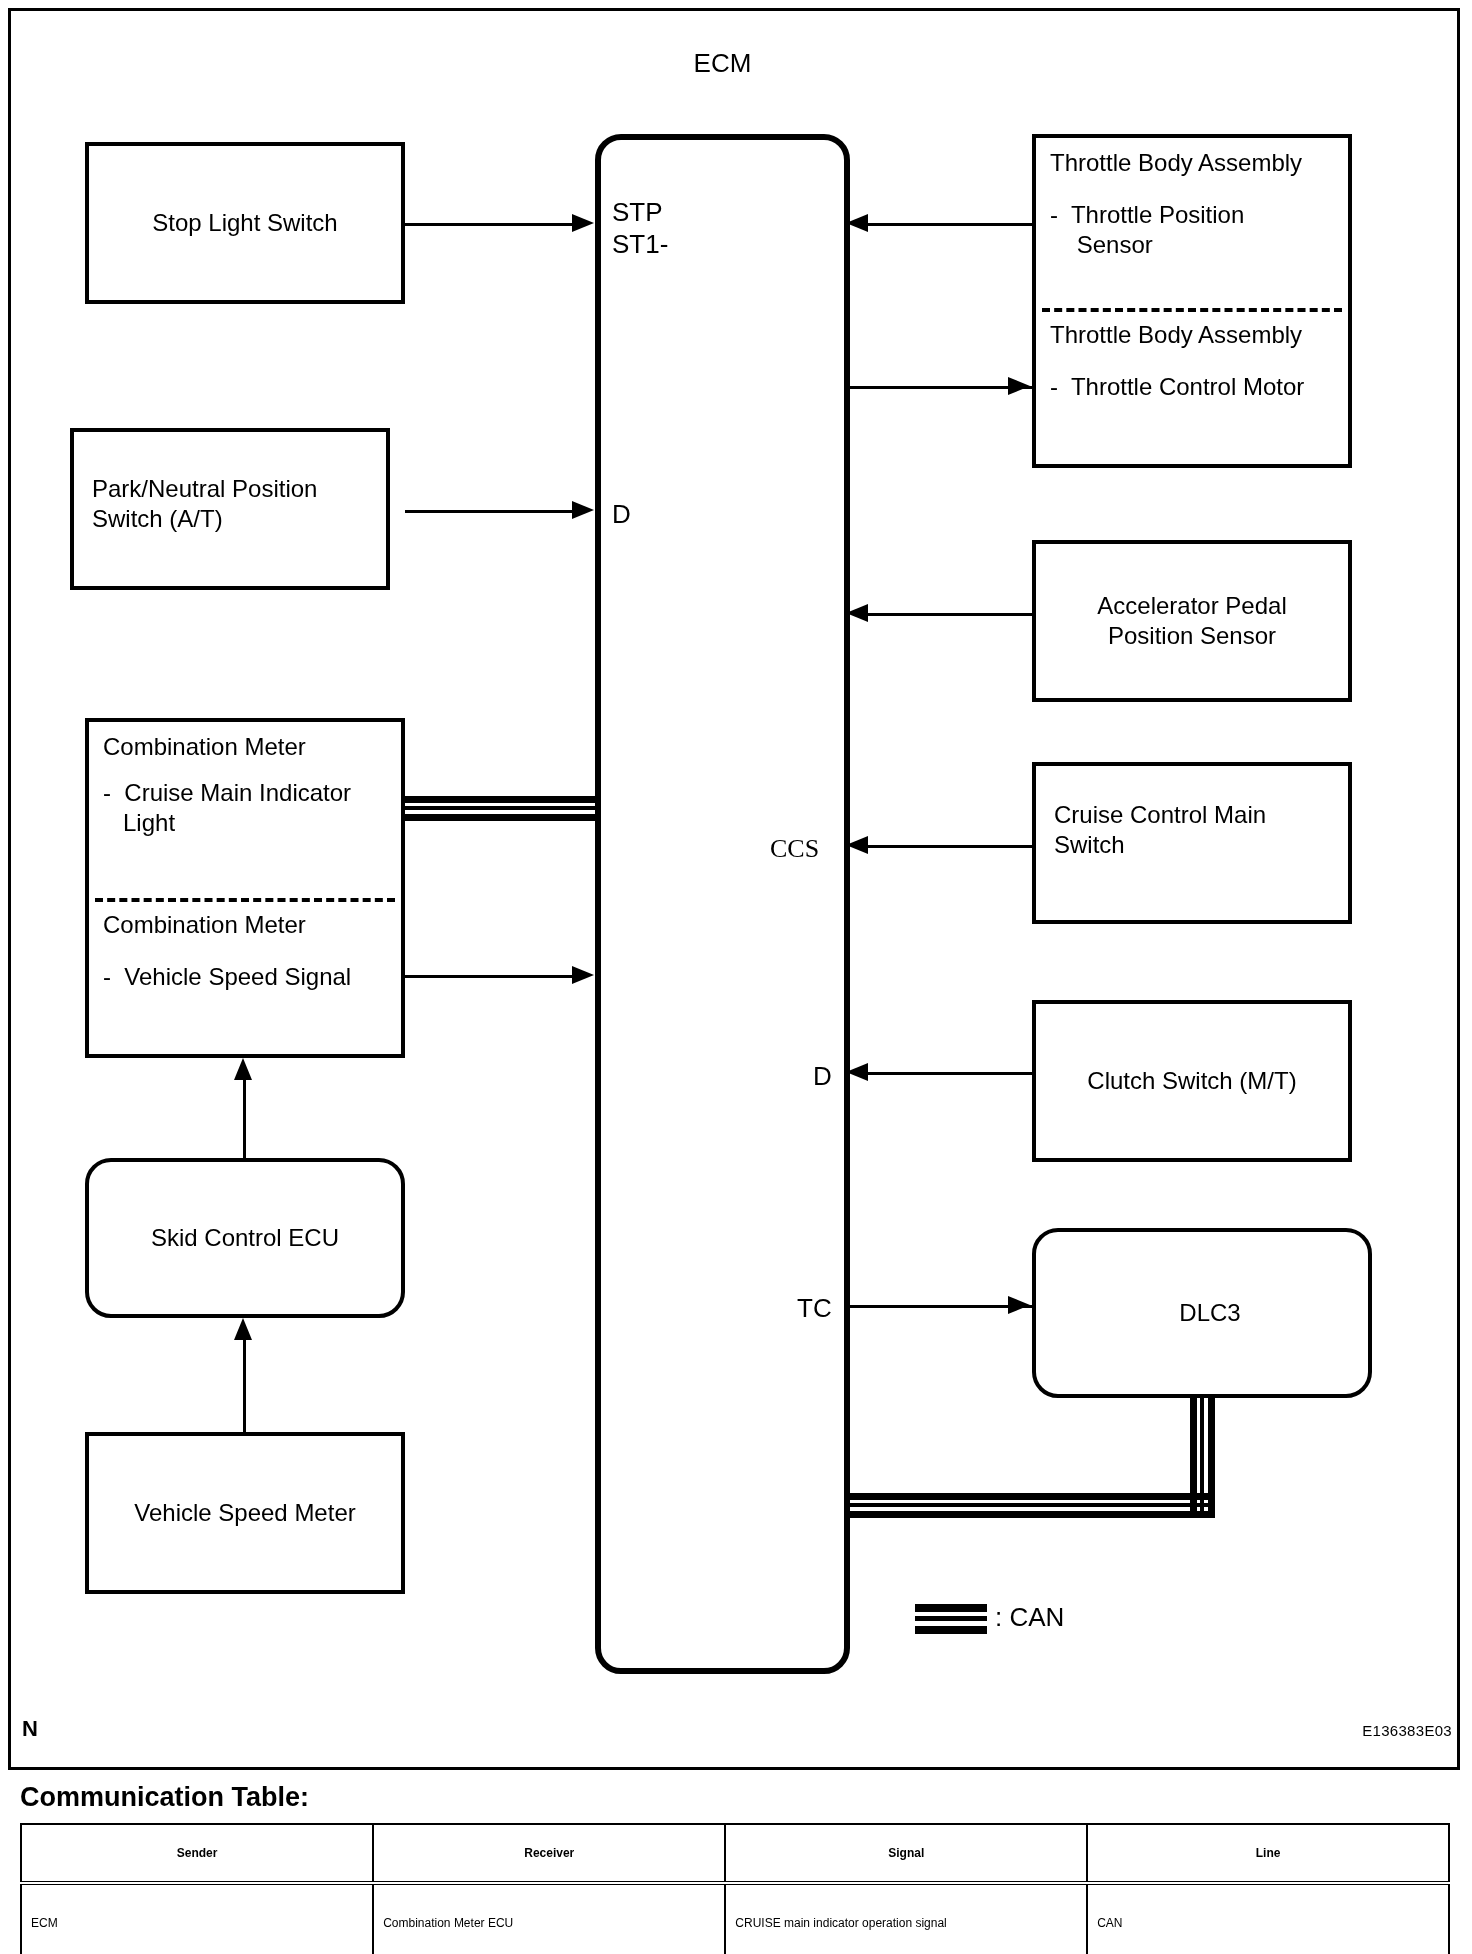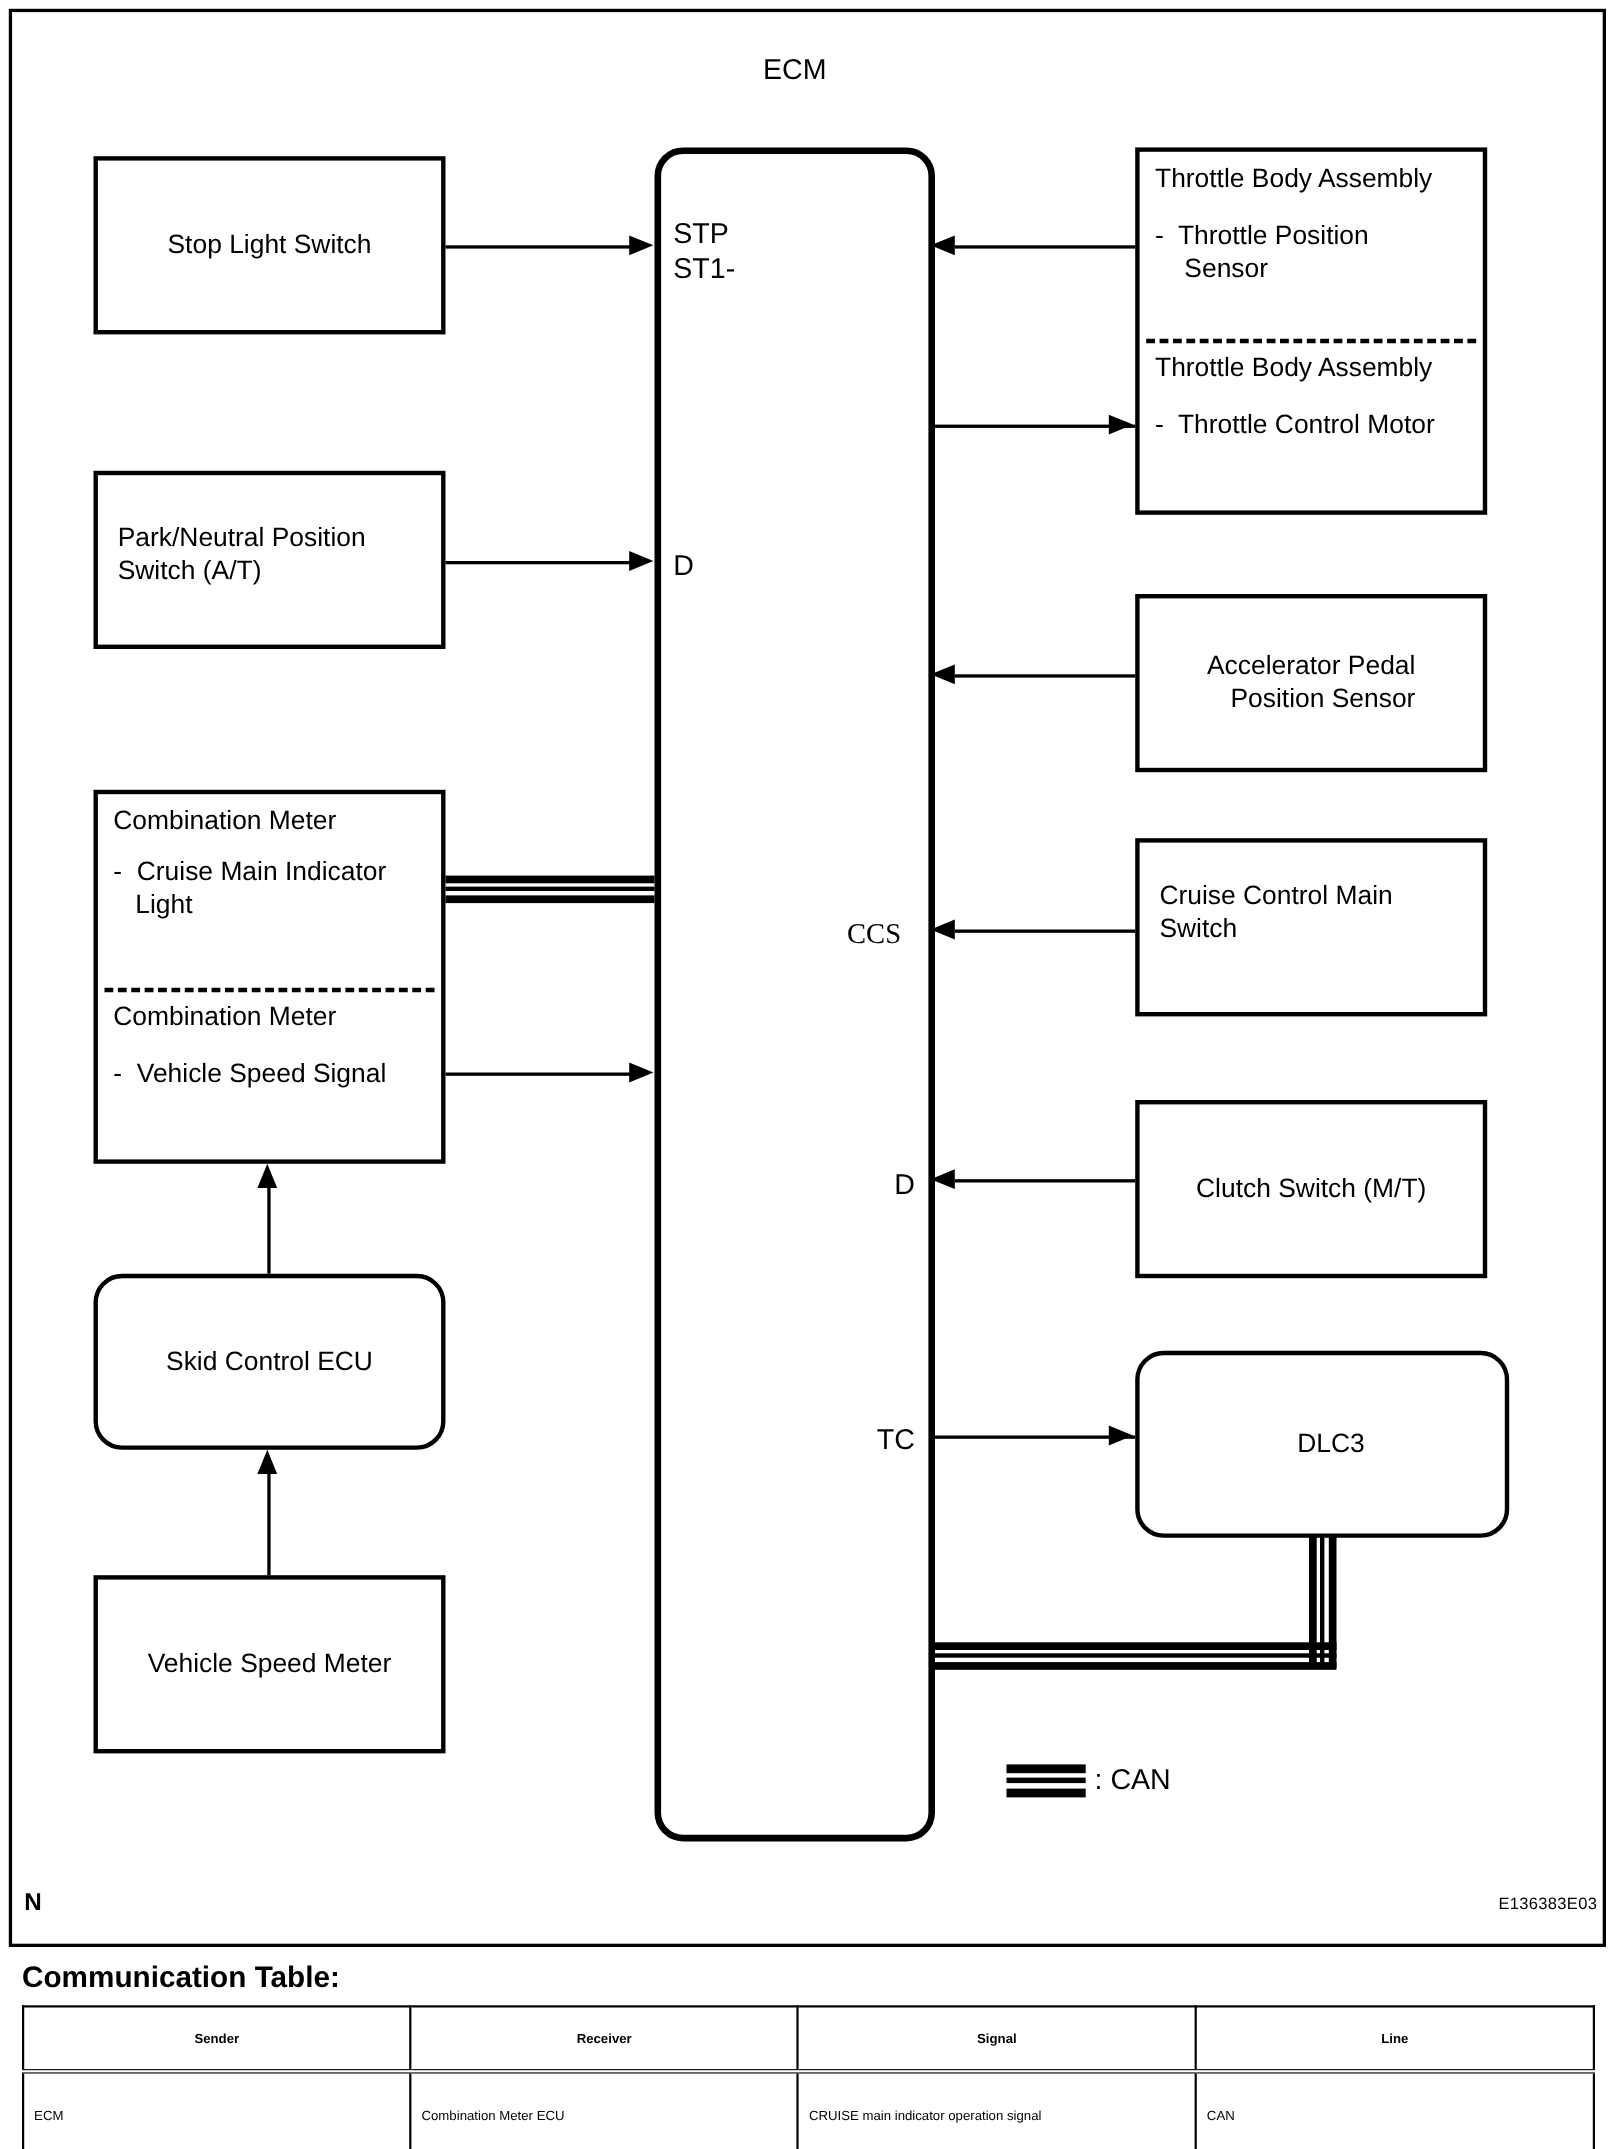--- a/index.html
+++ b/index.html
@@ -5,21 +5,21 @@
   html,body{margin:0;padding:0;background:#fff;}
   body{width:1472px;height:1954px;position:relative;font-family:"Liberation Sans",sans-serif;color:#000;}
 
   
   #figure-frame{position:absolute;left:8px;top:8px;width:1452px;height:1762px;border:3px solid #000;box-sizing:border-box;}
 
   
   .box{position:absolute;border:4px solid #000;background:#fff;box-sizing:border-box;}
   .box.round{border-radius:26px;}
   .box .t{position:absolute;font-size:24px;line-height:30px;color:#000;}
-  .ctr{display:flex;align-items:center;justify-content:center;text-align:right;
+  .ctr{display:flex;align-items:center;justify-content:center;text-align:center;
        font-size:24px;line-height:30px;width:100%;height:100%;padding:0 10px;box-sizing:border-box;}
 
   
   #ecm-body{position:absolute;left:595px;top:134px;width:255px;height:1540px;
             border:6px solid #000;border-radius:26px;background:#fff;box-sizing:border-box;}
   #ecm-title{position:absolute;left:595px;top:48px;width:255px;text-align:center;font-size:26px;}
 
   
   .port{position:absolute;font-size:26px;line-height:32px;color:#000;white-space:pre;}
 
@@ -76,21 +76,21 @@
 <div class="port" style="left:612px;top:228px;">ST1-</div>
 <div class="port" style="left:612px;top:498px;">D</div>
 <div class="port" style="left:770px;top:833px;font-family:Liberation Serif, serif;">CCS</div>
 <div class="port" style="left:813px;top:1060px;">D</div>
 <div class="port" style="left:797px;top:1292px;">TC</div>
 
 <div class="box" style="left:85px;top:142px;width:320px;height:162px;">
   <div class="ctr">Stop Light Switch</div>
 </div>
 
-<div class="box" style="left:85px;top:428px;width:320px;height:162px;">
+<div class="box" style="left:70px;top:428px;width:320px;height:162px;">
   <div class="t" style="left:18px;top:42px;white-space:pre;">Park/Neutral Position
 Switch (A/T)</div>
 </div>
 
 <div class="box" style="left:85px;top:718px;width:320px;height:340px;">
   <div class="t" style="left:14px;top:10px;">Combination Meter</div>
   <div class="t" style="left:14px;top:56px;white-space:pre;">-  Cruise Main Indicator
    Light</div>
   <div class="divider" style="left:6px;right:6px;top:176px;"></div>
   <div class="t" style="left:14px;top:188px;">Combination Meter</div>

